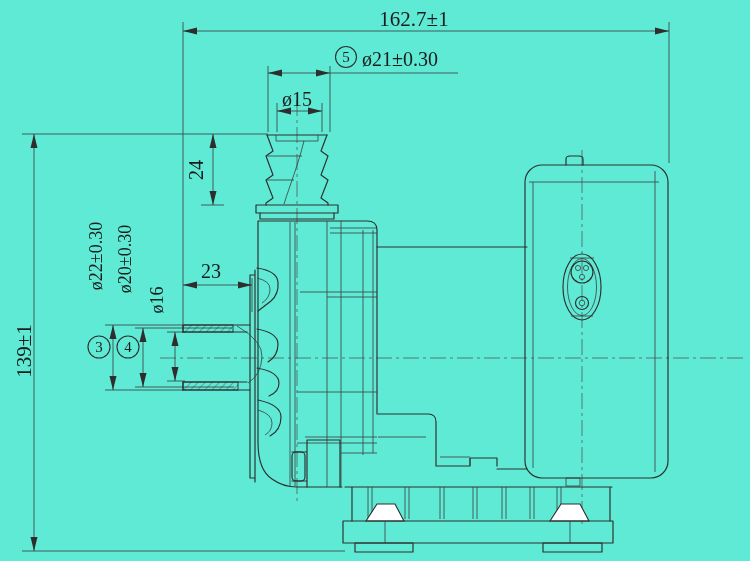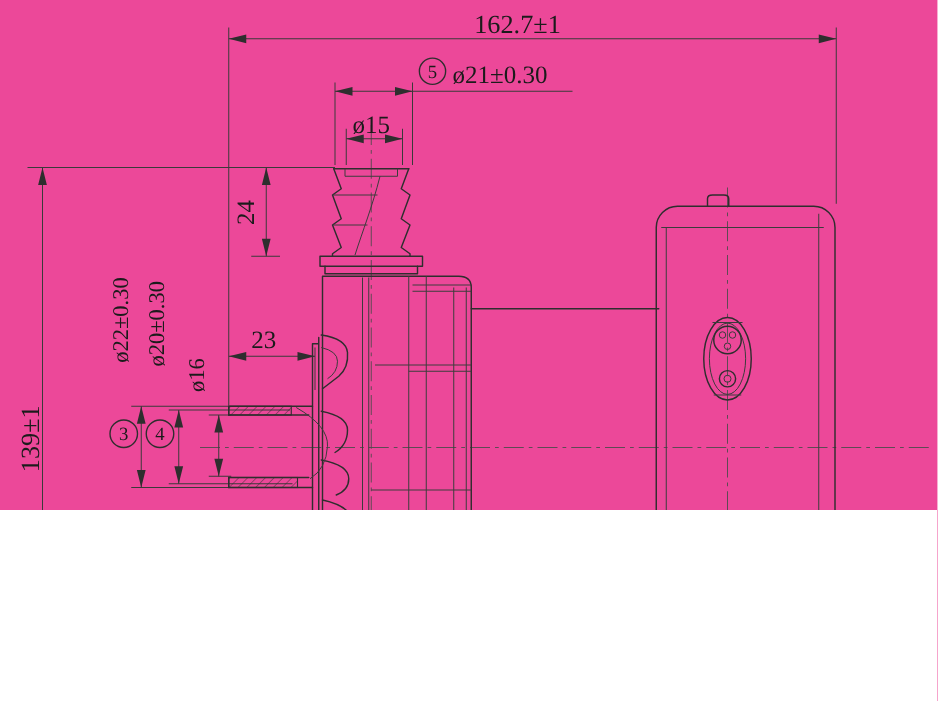--- a/index.html
+++ b/index.html
@@ -1,16 +1,16 @@
 <!DOCTYPE html>
 <html><head>
 <meta charset="utf-8">
 <style>
   html,body{margin:0;padding:0;background:#ffffff;}
-  .stage{width:750px;height:408px;position:relative;background:#ec4899;overflow:hidden;}
+  .stage{width:750px;height:561px;position:relative;background:#5eead4;overflow:hidden;}
   svg{display:block;}
   .body-line{stroke:#2e2e2e;stroke-width:1.15;fill:none;stroke-linejoin:round;stroke-linecap:round;}
   .body-thin{stroke:#3c3c3c;stroke-width:0.8;fill:none;stroke-linejoin:round;}
   .dim-line{stroke:#3a3a3a;stroke-width:0.8;fill:none;}
   .arrow{fill:#2e2e2e;stroke:none;}
   .center-line{stroke:#4a4a4a;stroke-width:0.7;fill:none;stroke-dasharray:16 4 3 4;}
   .hatched{fill:url(#hatch);stroke:#2e2e2e;stroke-width:0.9;}
   .pad{fill:#ffffff;stroke:#2e2e2e;stroke-width:1.1;}
   .dim-text{font-family:"Liberation Serif","DejaVu Serif",serif;fill:#1b1b1b;}
   .t21{font-size:21px;}

